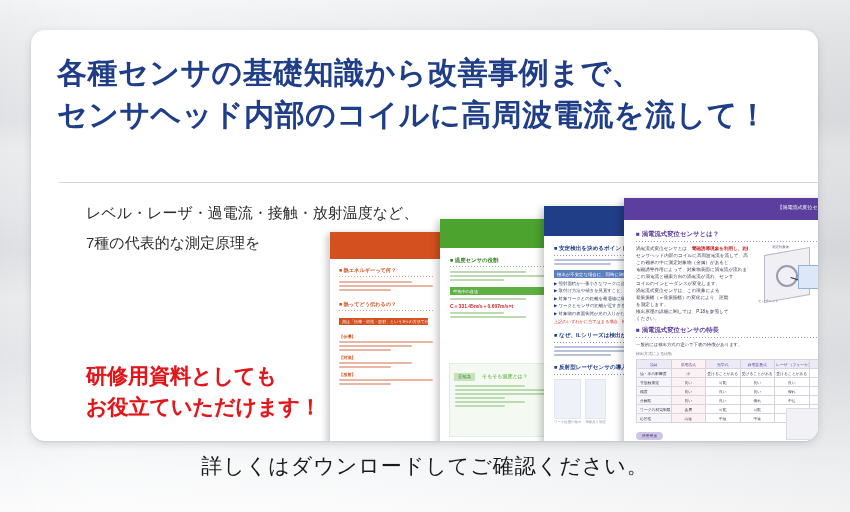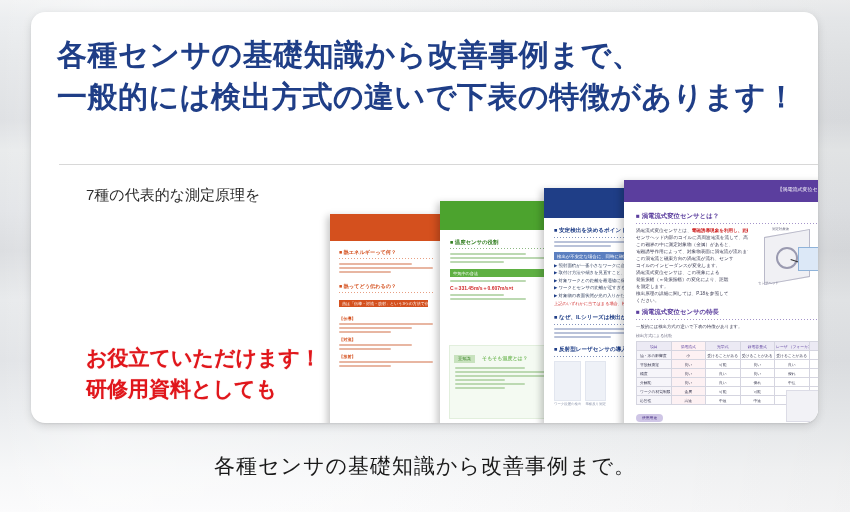--- a/index.html
+++ b/index.html
@@ -47,21 +47,21 @@
         rgba(255,255,255,0.10) 42%,
         rgba(0,0,0,0.02) 78%,
         rgba(0,0,0,0.035) 100%);
     pointer-events: none;
   }
 
   
   #card {
     position: absolute;
     left: 31px;
-    top: 12px;
+    top: 30px;
     width: 787px;
     height: 411px;
     background: #ffffff;
     border-radius: 14px;
     box-shadow: 0 3px 10px rgba(0,0,0,0.13), 0 1px 2px rgba(0,0,0,0.08);
     overflow: hidden;
   }
 
   
   .headline {
@@ -279,26 +279,27 @@
 </style>
 </head>
 <body>
 
 <div id="page">
 
   <div id="card">
 
     <div class="headline">
       <span class="l1">各種センサの基礎知識から改善事例まで、</span>
-      <span class="l2">一般的には検出方式の違いで下表の特徴があります！</span>
+      <span class="l2">センサヘッド内部のコイルに高周波電流を流して！</span>
     </div>
 
     <div class="divider"></div>
 
     <div class="lead">
+      <span>レベル・レーザ・過電流・接触・放射温度など、</span>
       <span>7種の代表的な測定原理を</span>
     </div>
 
     <div class="doc" id="doc1">
       <div class="doc-band"></div>
       <div class="doc-body">
         <div class="sec-head">熱エネルギーって何？</div>
         <div class="dotline"></div>
         <div style="margin-top:4px">
           <div class="tline mid"></div>
@@ -500,21 +501,21 @@
           </tbody>
         </table>
 
         <span class="footchip">使用用途</span>
         
       </div>
       <div class="footfig"></div>
     </div>
 
     <div class="red-copy">
+      <span>研修用資料としても</span>
       <span>お役立ていただけます！</span>
-      <span>研修用資料としても</span>
     </div>
 
   </div>
 
-  <div class="footer-note">各種センサの基礎知識から改善事例まで。</div>
+  <div class="footer-note">詳しくはダウンロードしてご確認ください。</div>
 
 </div>
 
 </body></html>

